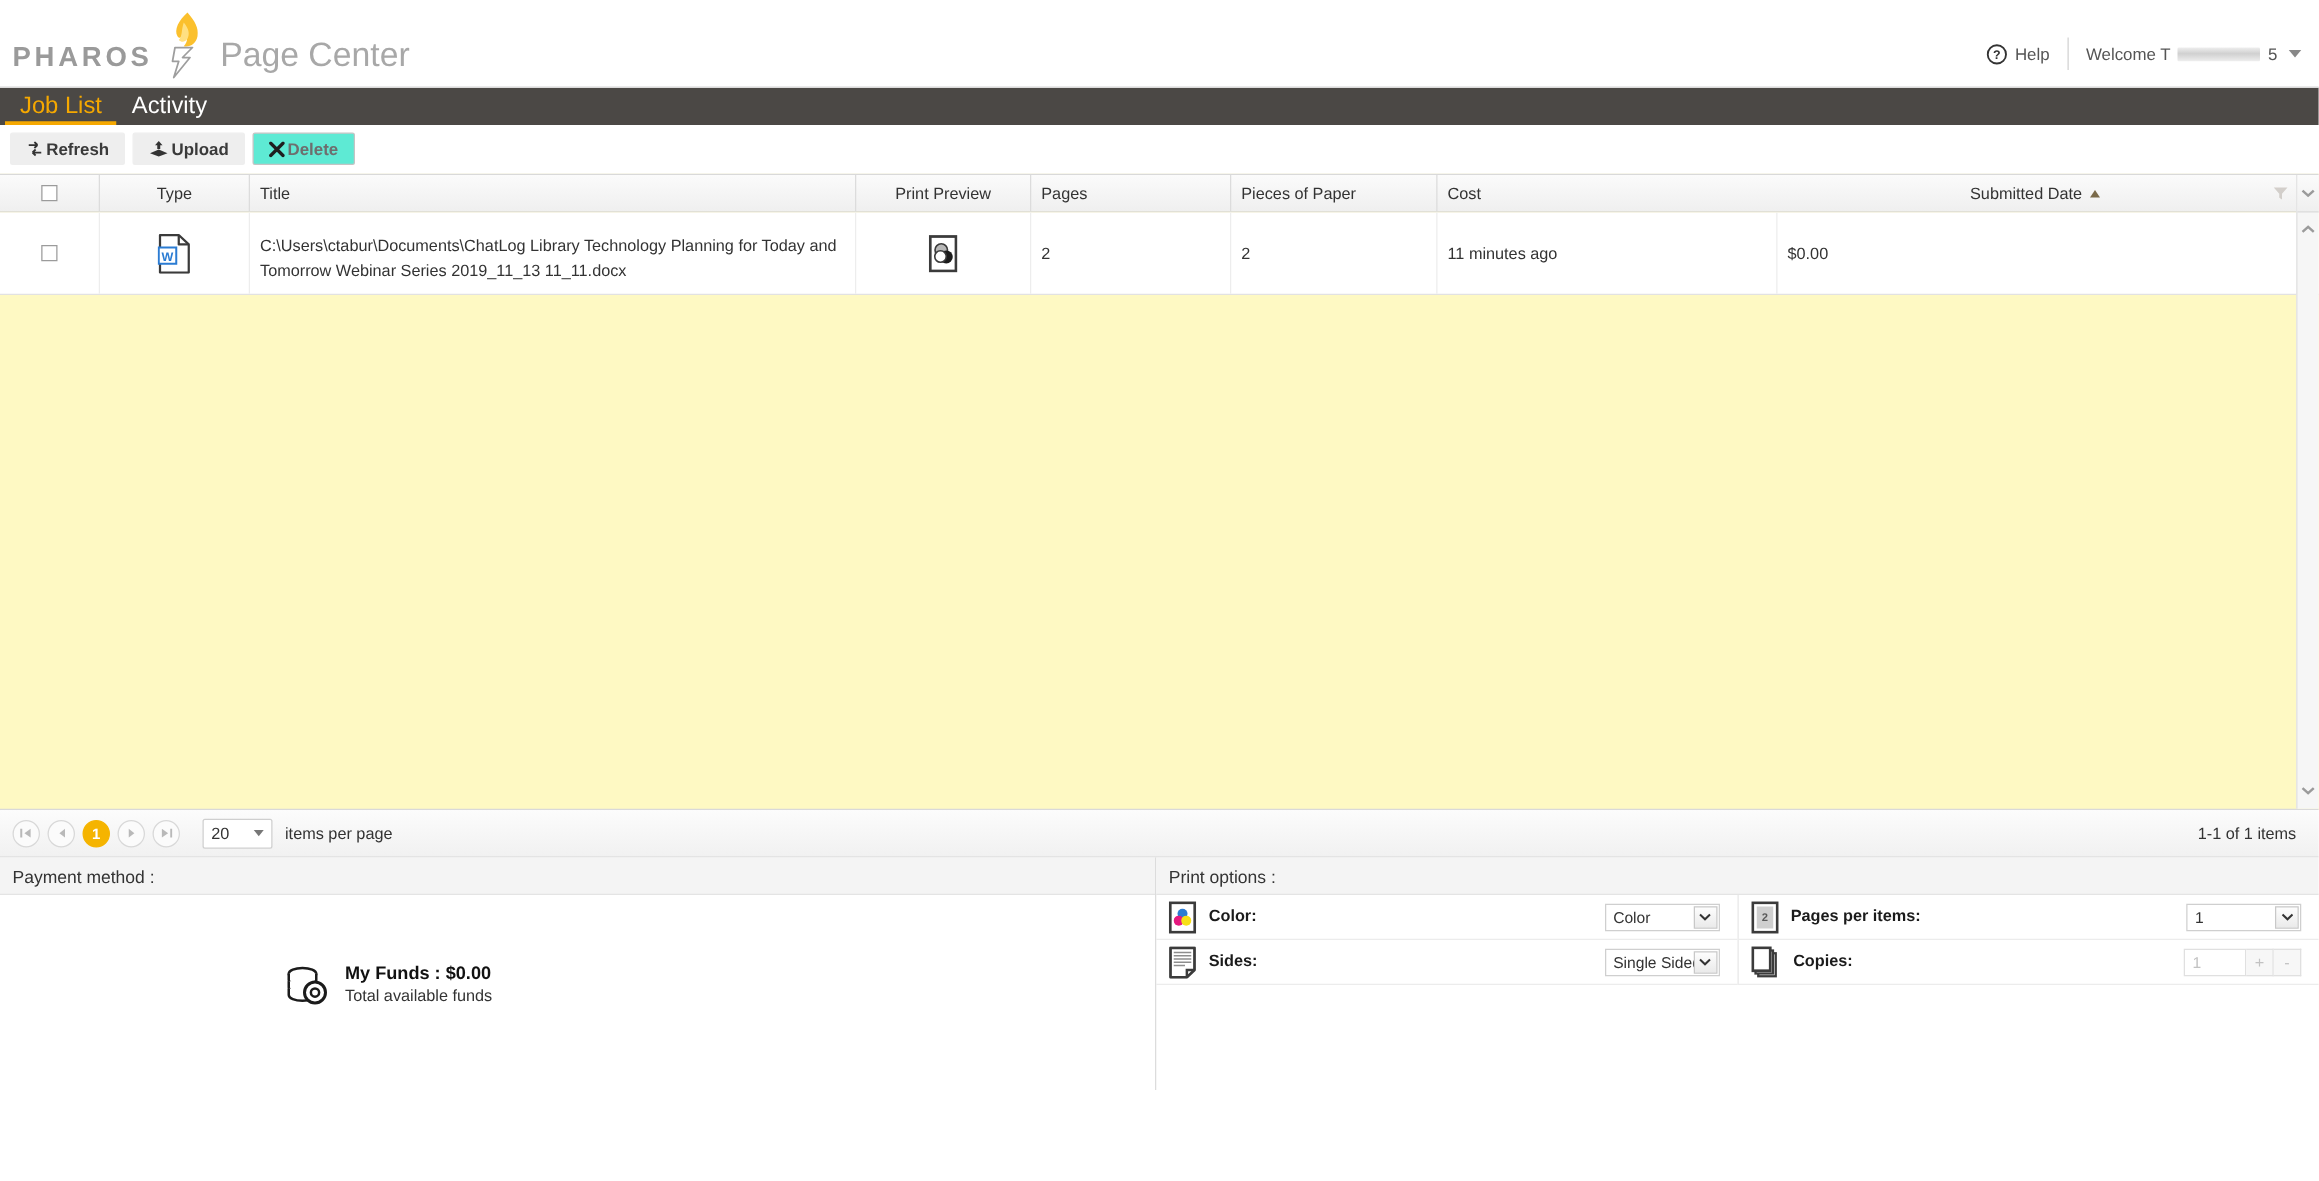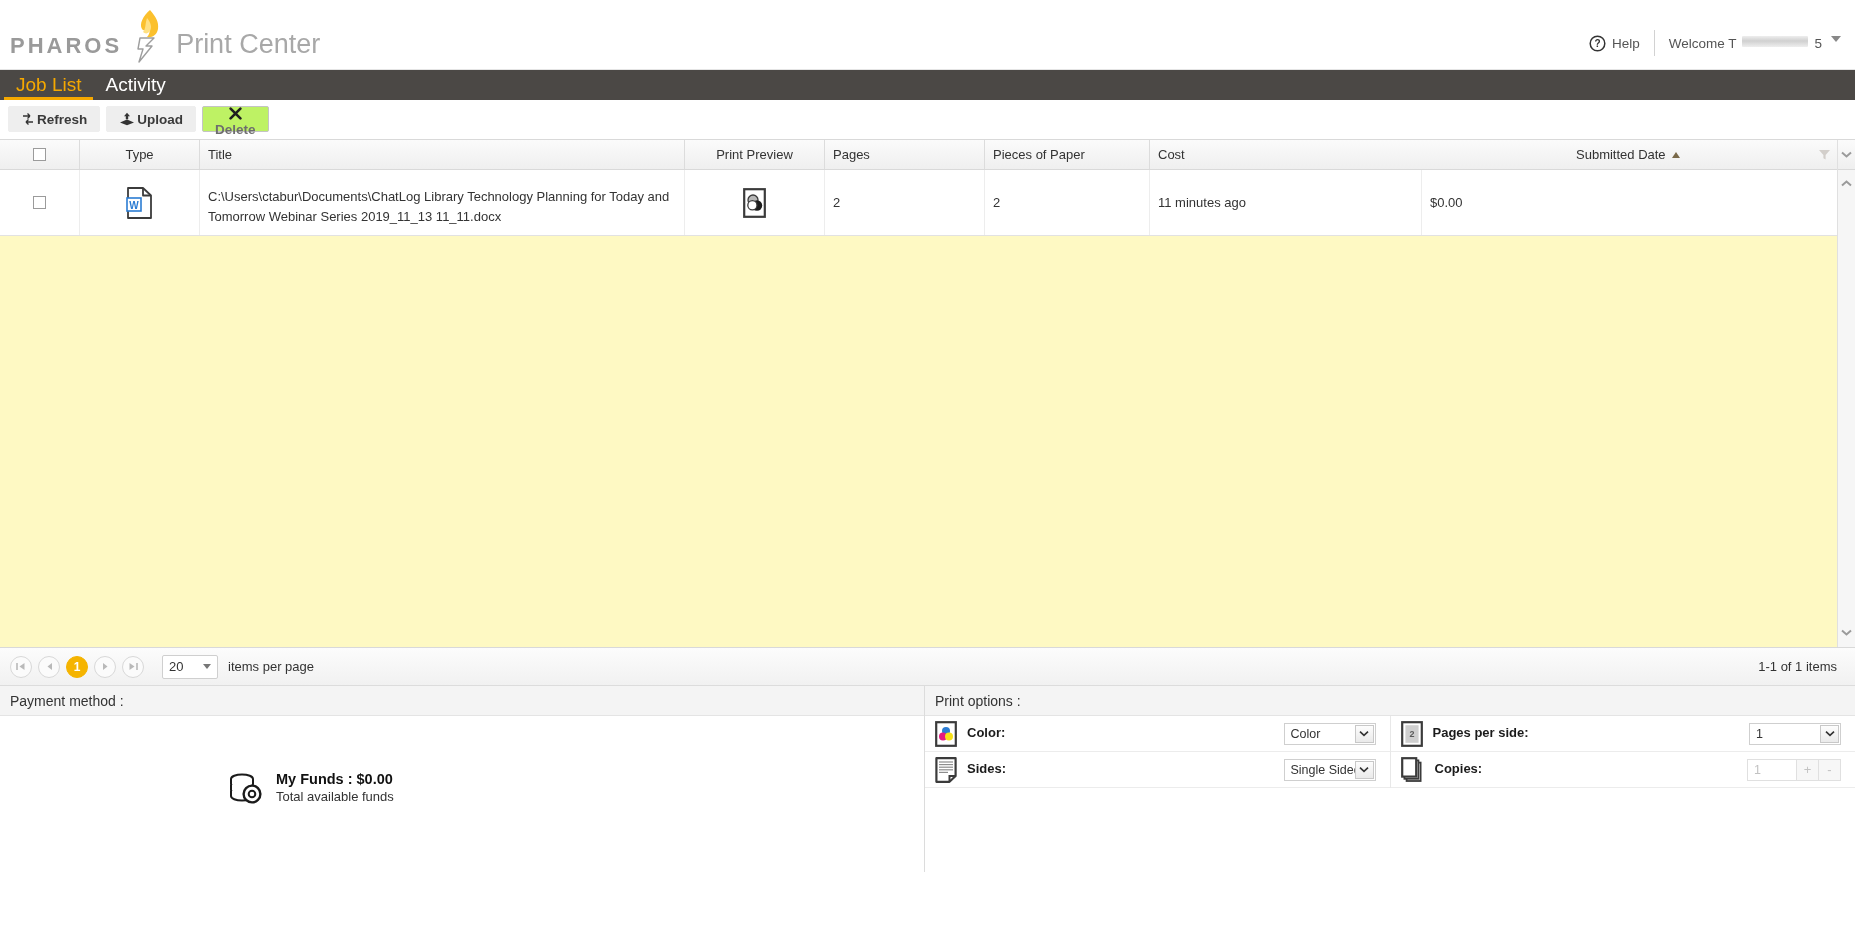--- a/index.html
+++ b/index.html
@@ -47,21 +47,21 @@
     right: 14px; top: 30px;
     display: flex; align-items: center;
     font-size: 13.5px;
     color: #555;
   }
   .help-link { display:flex; align-items:center; gap:6px; color:#555; cursor:pointer; }
   .help-sep {
     width: 1px; height: 26px; background: #d2d2d2;
     margin: 0 14px;
   }
-  .welcome { display:flex; gap:5px; cursor:pointer; color:#555; }
+  .welcome { display:flex; align-items:center; gap:5px; cursor:pointer; color:#555; }
   .redact {
     display:inline-block;
     width: 66px; height: 11px;
     background: linear-gradient(180deg,#eeeeee 0%,#d0d0d0 45%,#eeeeee 100%);
     margin: 0 1px -1px 1px;
     border-radius: 1px;
   }
   .caret-down {
     width:0;height:0;
     border-left:5px solid transparent;
@@ -107,21 +107,21 @@
     height: 26px;
     padding: 0 12px;
     background: #eeeeee;
     border: 1px solid #eeeeee;
     border-radius: 2px;
     font-size: 13.5px;
     font-weight: bold;
     color: #3a3a3a;
     cursor: pointer;
   }
-  .tbtn.disabled { background: #bef264; border-color:#c4c4c4; color:#6e6e6e;flex-direction:column; }
+  .tbtn.disabled { background: #5eead4; border-color:#c4c4c4; color:#6e6e6e; }
   .tbtn .gi { font-size: 13px; line-height: 1; color:#333; }
   .tbtn.disabled .gi { color:#2e2e2e; font-weight:bold; }
 
   
   .grid-wrap {
     position: relative;
     height: 509px;
     border-top: 1px solid #d9d9d9;
     border-bottom: 1px solid #d9d9d9;
     background: #fef9c3;
@@ -355,21 +355,21 @@
 <div class="header">
   <div class="brand">
     <div class="brand-word">PHAROS</div>
     <span class="ico">
       <svg class="torch" viewBox="0 0 46 60">
         <path d="M28 4 C34 11, 37 16, 36 23 C35 29, 30 32, 25 31 C29 27, 28 22, 25 18 C26 23, 22 26, 20 23 C17 18, 21 10, 28 4 Z" fill="#fbc02d"></path>
         <path d="M25 12 C29 17, 30 21, 28 25 C26 28, 23 28, 21 26 C24 23, 23 18, 25 12 Z" fill="#ffe082"></path>
         <path d="M18 32 L32 32 L24 40 L30 40 L17 56 L21 43 L16 43 Z" fill="#ffffff" stroke="#9e9e9e" stroke-width="1.4" stroke-linejoin="round"></path>
       </svg>
     </span>
-    <div class="brand-title">Print Center</div>
+    <div class="brand-title">Page Center</div>
   </div>
 
   <div class="header-right">
     <div class="help-link">
       <span class="ico">
         <svg width="17" height="17" viewBox="0 0 17 17">
           <circle cx="8.5" cy="8.5" r="7.3" fill="none" stroke="#333" stroke-width="1.5"></circle>
           <text x="8.5" y="12.4" font-size="10" font-family="Liberation Sans, sans-serif" font-weight="bold" fill="#333" text-anchor="middle">?</text>
         </svg>
       </span>
@@ -628,21 +628,21 @@
       <div class="opt-col">
 
         <div class="opt-row">
           <span class="ico">
             <svg width="22" height="26" viewBox="0 0 22 26">
               <rect x="1.2" y="1.2" width="19.6" height="23.6" fill="#ffffff" stroke="#3b3b3b" stroke-width="2.2"></rect>
               <rect x="4.4" y="4.2" width="13.2" height="17.6" fill="#cfcfcf"></rect>
               <text x="11" y="16" font-size="9" font-family="Liberation Sans, sans-serif" font-weight="bold" fill="#5a5a5a" text-anchor="middle">2</text>
             </svg>
           </span>
-          <span class="opt-label">Pages per side:</span>
+          <span class="opt-label">Pages per items:</span>
           <span class="opt-ctl">
             <span class="sel">
               <span>1</span>
               <span class="sel-btn">
                 <svg width="10" height="7" viewBox="0 0 10 7">
                     <path d="M1 1.6 L5 5.4 L9 1.6" stroke="#333" stroke-width="1.6" fill="none"></path>
                   </svg>
               </span>
             </span>
           </span>

